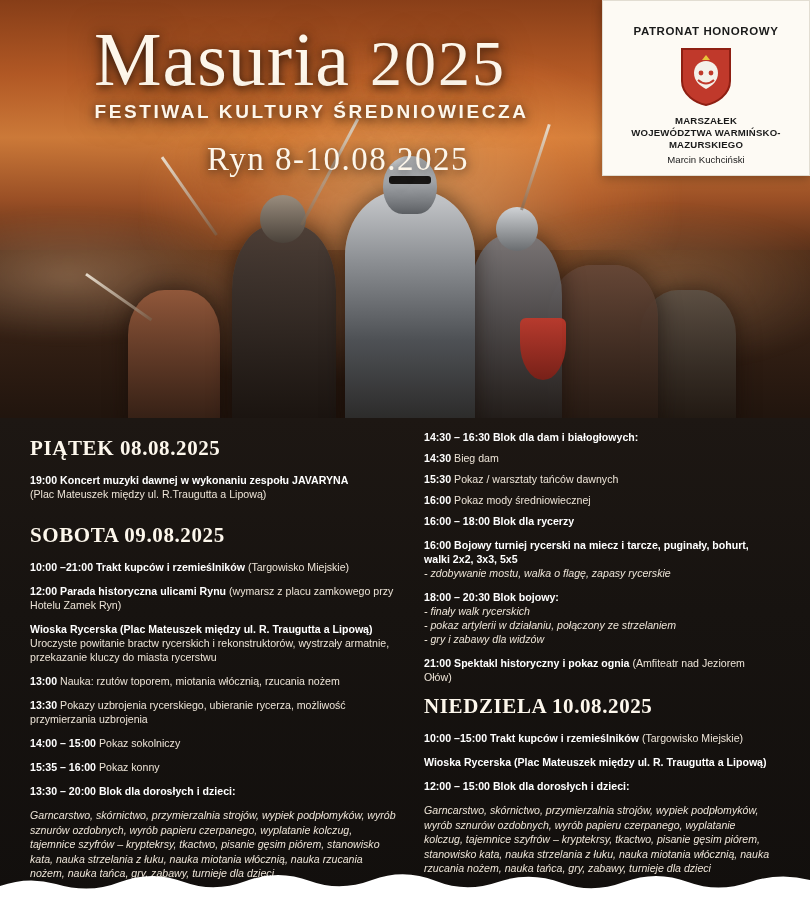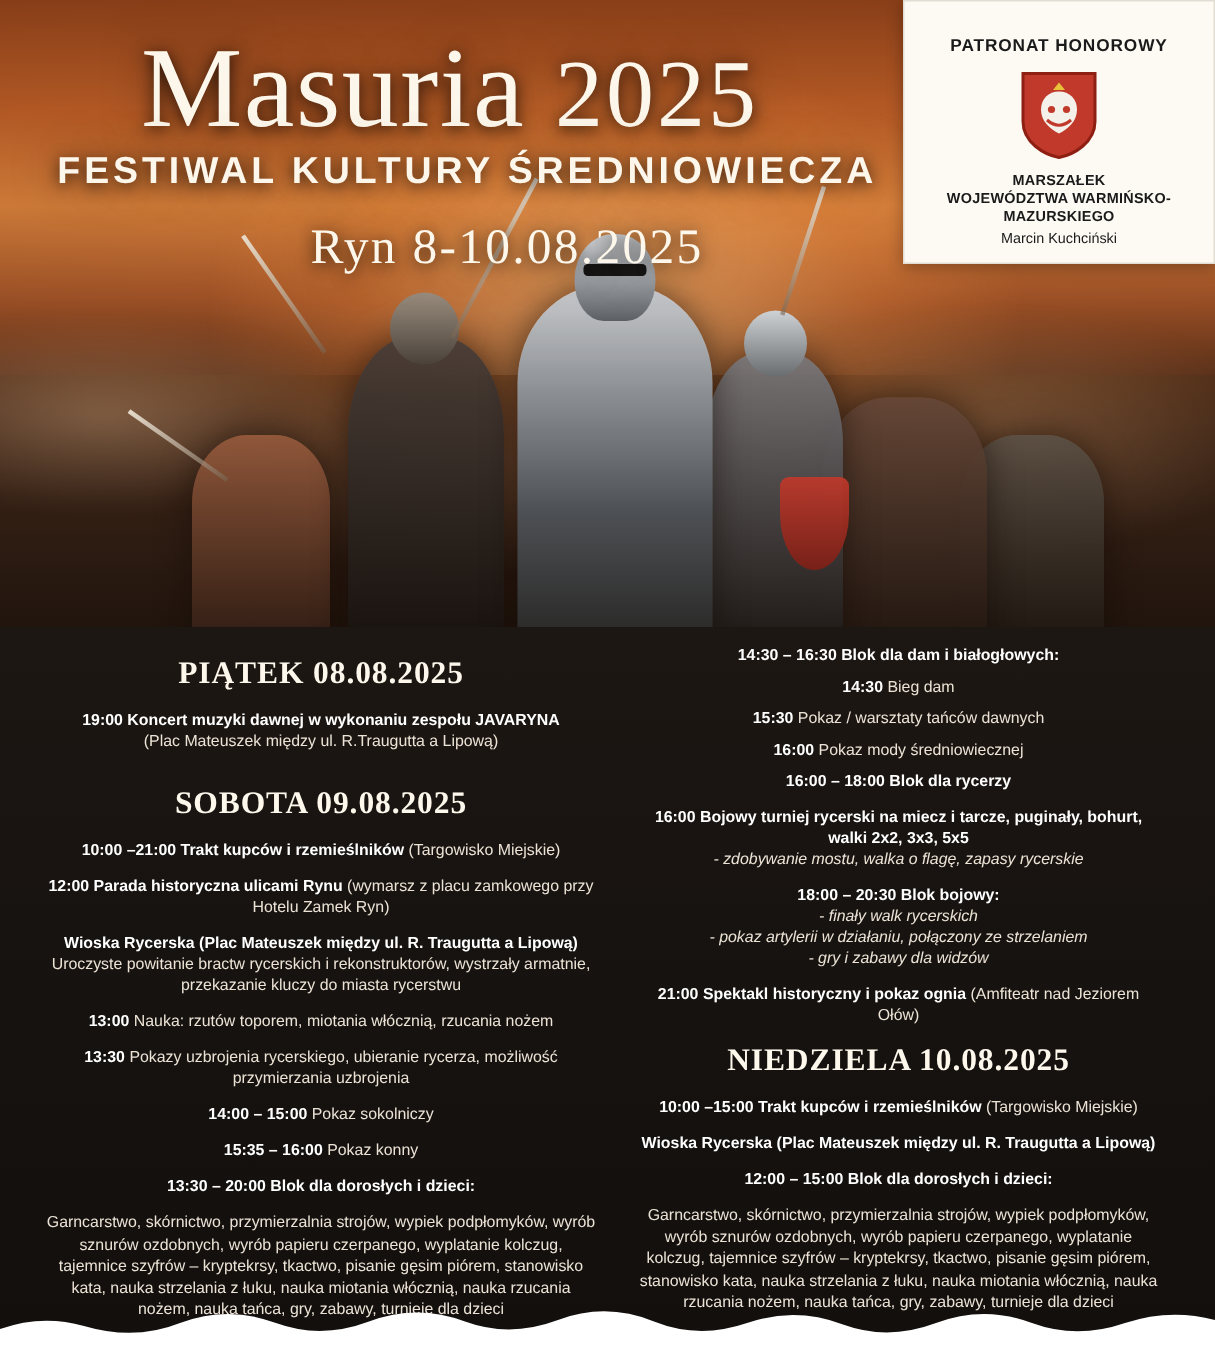--- a/index.html
+++ b/index.html
@@ -124,21 +124,21 @@
     font-weight: 400;
     margin: 0;
     white-space: nowrap;
   }
   .title-main .year {
     font-size: 64px;
     letter-spacing: 2px;
   }
   .title-sub {
     font-family: "Liberation Sans", sans-serif;
-    font-size: 25px;
+    font-size: 19px;
     letter-spacing: 2.6px;
     font-weight: 700;
     margin-top: -4px;
     padding-left: 23px;
   }
   .title-dates {
     font-family: "Liberation Serif", serif;
     font-size: 33px;
     letter-spacing: 1.5px;
     margin-top: 18px;
@@ -183,21 +183,20 @@
     margin-top: 3px;
   }
 
   
   .schedule {
     position: absolute;
     left: 0; top: 418px;
     width: 810px;
     height: 482px;
     color: #f3ece1;
-    text-align: center;
   }
   .sched-bg {
     position: absolute;
     inset: 0;
     background: linear-gradient(180deg, #1d1713 0%, #171310 40%, #120f0d 100%);
     z-index: 0;
   }
   .cols {
     position: relative;
     z-index: 2;
@@ -219,21 +218,21 @@
   }
   .day-head.second { margin-top: 22px; }
   .entry {
     font-size: 10.6px;
     line-height: 14px;
     margin-bottom: 10px;
     color: #ece3d6;
   }
   .entry b { color: #ffffff; font-weight: 700; }
   .entry .it { font-style: italic; }
-  .entry.italic-block { line-height: 14.5px; }
+  .entry.italic-block { font-style: italic; line-height: 14.5px; }
   .entry.tight { margin-bottom: 7px; }
 
   
   .torn {
     position: absolute;
     left: 0; bottom: 0;
     width: 810px; height: 40px;
     z-index: 3;
   }
 </style>

